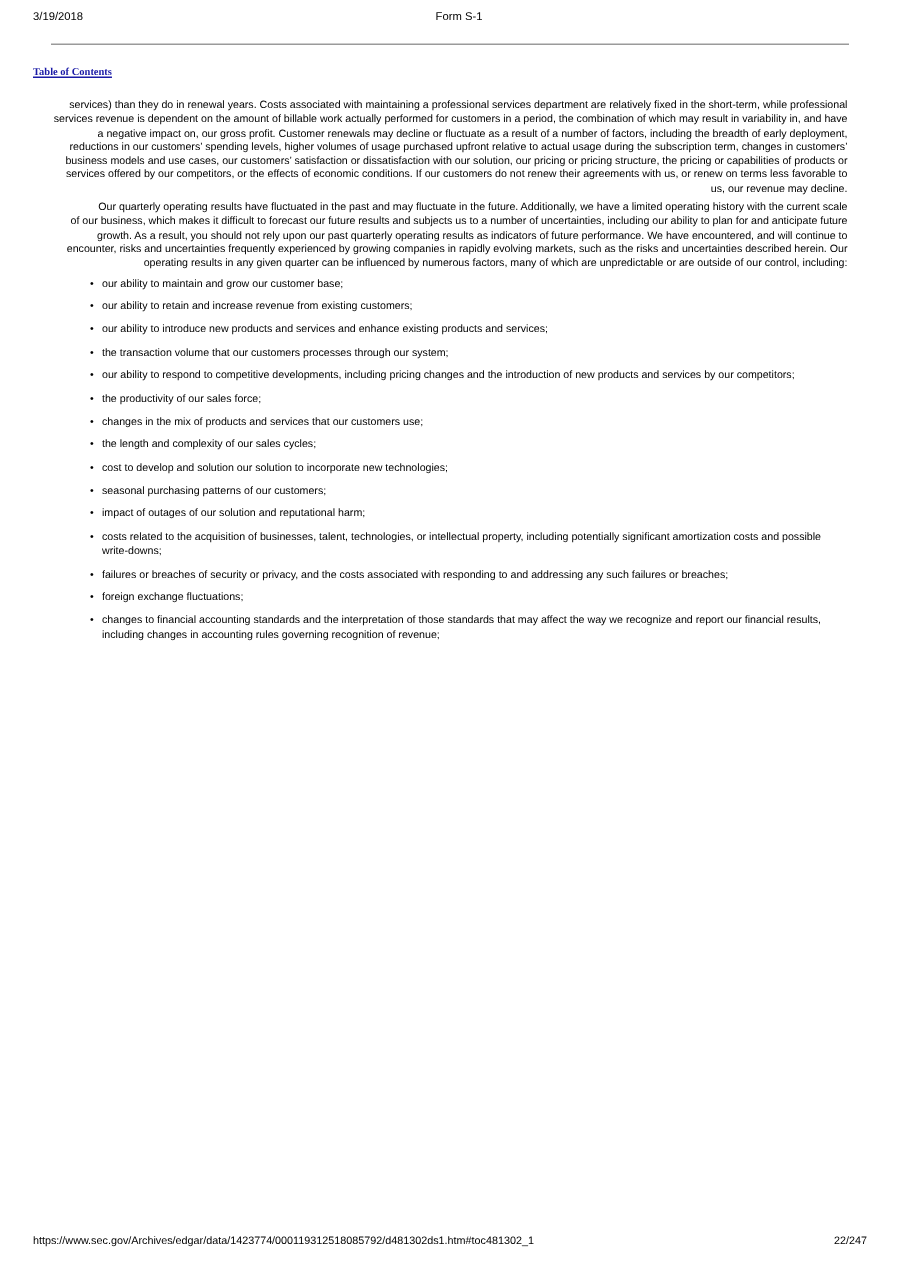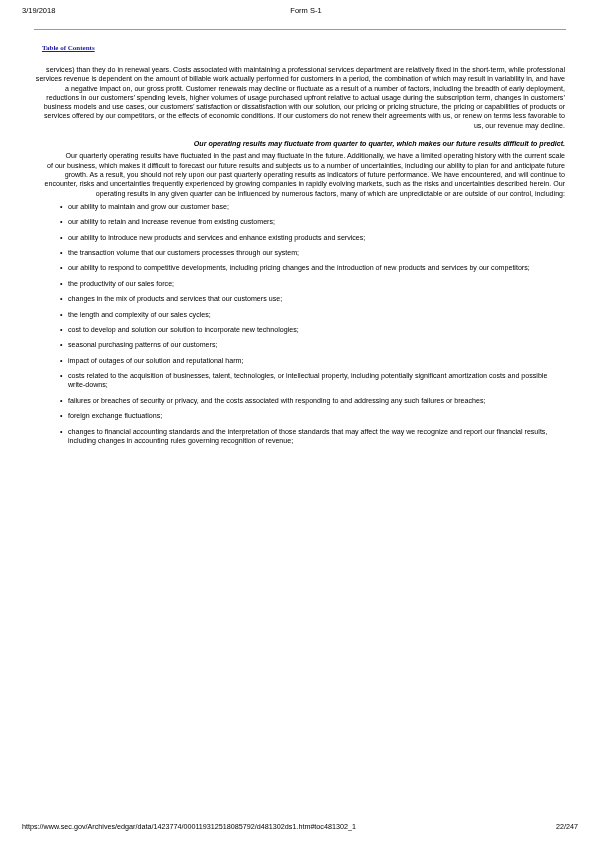--- a/index.html
+++ b/index.html
@@ -1,21 +1,21 @@
 <!DOCTYPE html>
 <html><head>
 <meta charset="utf-8">
 <style>
   html, body { margin: 0; padding: 0; background: #ffffff; }
   body { width: 600px; height: 848px; position: relative; overflow: hidden; font-family: "Liberation Sans", sans-serif; color: #000; }
   .hdr { position: absolute; top: 6px; left: 22px; right: 22px; height: 14px; font-size: 7.5px; }
   .hdr .date { position: absolute; left: 0; top: 0; }
   .hdr .title { position: absolute; left: 12px; right: 0; text-align: center; top: 0; }
   .rule { position: absolute; top: 29px; left: 34px; right: 34px; height: 1px; background: #9a9a9a; }
-  .toc { position: absolute; top: 44px; left: 42px; font-family: "Liberation Serif", serif; font-size: 7px; font-weight: bold; color: #1a1aa6; text-decoration: underline; cursor: pointer; text-align: right; }
+  .toc { position: absolute; top: 44px; left: 22px; font-family: "Liberation Serif", serif; font-size: 7px; font-weight: bold; color: #1a1aa6; text-decoration: underline; cursor: pointer; text-align: right; }
   .content { position: absolute; top: 66px; left: 34px; width: 531px; font-size: 7.1px; line-height: 9.3px; }
   .content p { margin: 0; text-align: right; }
   .heading { margin-top: 9px !important; font-weight: bold; font-style: italic; }
   .indent { text-indent: 26px; margin-top: 3px !important; }
   ul { list-style: none; margin: 4px 0 0 0; padding: 0; }
   ul li { position: relative; padding-left: 24px; margin-left: 0; margin-bottom: 6.1px; }
   ul li .bullet { position: absolute; left: 26px; top: 0; }
   ul li .txt { display: block; padding-left: 10px; }
   .pageno { text-align: center; margin-top: 2px; font-size: 7.1px; }
   .ftr { position: absolute; top: 822px; left: 22px; right: 22px; font-size: 7.2px; }
@@ -28,21 +28,20 @@
 <div class="hdr">
   <span class="date">3/19/2018</span>
   <span class="title">Form S-1</span>
 </div>
 <div class="rule"></div>
 
 <a class="toc">Table of Contents</a>
 
 <div class="content">
   <p>services) than they do in renewal years. Costs associated with maintaining a professional services department are relatively fixed in the short-term, while professional services revenue is dependent on the amount of billable work actually performed for customers in a period, the combination of which may result in variability in, and have a negative impact on, our gross profit. Customer renewals may decline or fluctuate as a result of a number of factors, including the breadth of early deployment, reductions in our customers’ spending levels, higher volumes of usage purchased upfront relative to actual usage during the subscription term, changes in customers’ business models and use cases, our customers’ satisfaction or dissatisfaction with our solution, our pricing or pricing structure, the pricing or capabilities of products or services offered by our competitors, or the effects of economic conditions. If our customers do not renew their agreements with us, or renew on terms less favorable to us, our revenue may decline.</p>
-  <p class="heading">Our operating results may fluctuate from quarter to quarter, which makes our future results difficult to predict.</p>
   <p class="indent">Our quarterly operating results have fluctuated in the past and may fluctuate in the future. Additionally, we have a limited operating history with the current scale of our business, which makes it difficult to forecast our future results and subjects us to a number of uncertainties, including our ability to plan for and anticipate future growth. As a result, you should not rely upon our past quarterly operating results as indicators of future performance. We have encountered, and will continue to encounter, risks and uncertainties frequently experienced by growing companies in rapidly evolving markets, such as the risks and uncertainties described herein. Our operating results in any given quarter can be influenced by numerous factors, many of which are unpredictable or are outside of our control, including:</p>
   <ul>
     <li>
         <span class="bullet">•</span>
         <span class="txt">our ability to maintain and grow our customer base;</span>
       </li>
     <li>
         <span class="bullet">•</span>
         <span class="txt">our ability to retain and increase revenue from existing customers;</span>
       </li>

